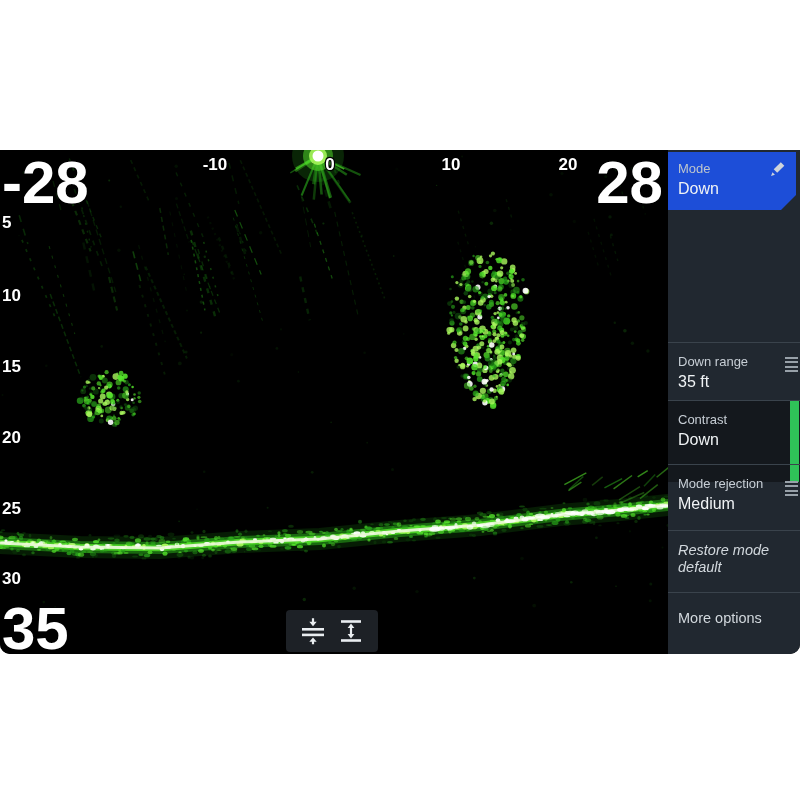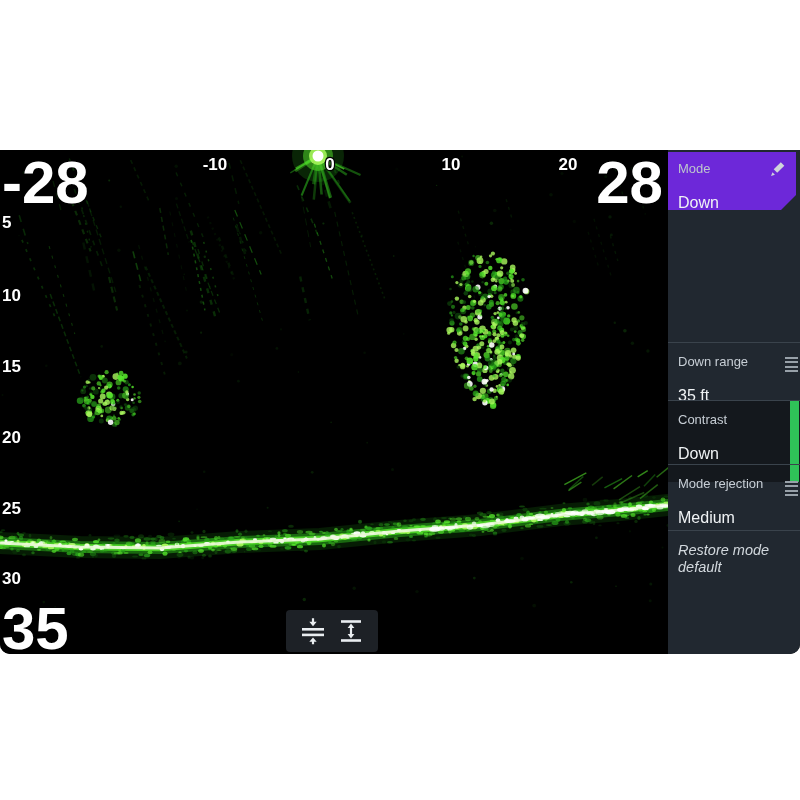--- a/index.html
+++ b/index.html
@@ -8,29 +8,29 @@
   .screen{position:absolute;left:0;top:150px;width:800px;height:504px;background:#000;
     border-radius:0 0 10px 10px;overflow:hidden;}
   .sonar-svg{position:absolute;left:0;top:0;display:block;}
   .sonar-svg text{font-family:"Liberation Sans",sans-serif;font-weight:bold;}
   .sonar-svg text.big{font-size:60px;fill:#ffffff;paint-order:stroke;stroke:#000;stroke-width:1.5px;}
   .sonar-svg text.scale{font-size:17px;fill:#ffffff;paint-order:stroke;stroke:#000;stroke-width:2.5px;}
   .sonar-svg text.tick{font-size:17px;fill:#ffffff;paint-order:stroke;stroke:#000;stroke-width:2px;}
 
   
   .sidebar{position:absolute;left:668px;top:0;width:132px;height:504px;background:#212830;}
-  .mode-panel{position:absolute;left:0;top:2px;right:4px;height:58px;background:#6d28d9;
+  .mode-panel{position:absolute;left:0;top:2px;right:4px;height:58px;background:#1d4ed8;
     padding:9px 10px 0 10px;box-sizing:border-box;cursor:pointer;
     clip-path:polygon(0 0,100% 0,100% calc(100% - 15px),calc(100% - 15px) 100%,0 100%);}
   .mode-panel .row-label{color:#bdc5cd;}
   .pencil{position:absolute;right:9px;top:8px;}
   .menu-row{position:absolute;left:0;right:0;box-sizing:border-box;border-top:1px solid #3a434c;
     padding:11px 10px 0 10px;cursor:pointer;}
   .row-label{font-size:13px;line-height:16px;color:#c7ced5;}
-  .row-value{font-size:16px;line-height:20px;color:#f0f3f5;margin-top:16px;}
+  .row-value{font-size:16px;line-height:20px;color:#f0f3f5;margin-top:2px;}
   .row-downrange{top:192px;height:45px;}
   .row-contrast{top:250px;height:82px;background:#14181d;}
   .row-noise{top:314px;height:66px;}
   .row-restore{top:380px;height:62px;font-style:italic;}
   .row-more{top:442px;height:62px;padding-top:17px;}
   .wrap-label{font-size:14.5px;line-height:17px;color:#d2d8dd;max-width:104px;}
   .accent-bar{position:absolute;right:1px;top:0;width:9px;height:100%;}
   .lines-icon{position:absolute;right:2px;width:13px;height:16px;
     background:repeating-linear-gradient(to bottom,#98a1a9 0 2px,transparent 2px 4.3px);}
   .row-downrange .lines-icon{top:14px;}
@@ -1457,16 +1457,19 @@
       <div class="menu-row row-noise">
         <div class="row-label">Mode rejection</div>
         <div class="row-value">Medium</div>
         <span class="lines-icon"></span>
       </div>
 
       <div class="menu-row row-restore">
         <div class="wrap-label">Restore mode default</div>
       </div>
 
+      <div class="menu-row row-more">
+        <div class="wrap-label">More options</div>
+      </div>
 
     </aside>
   </div>
 </div>
 
 </body></html>

